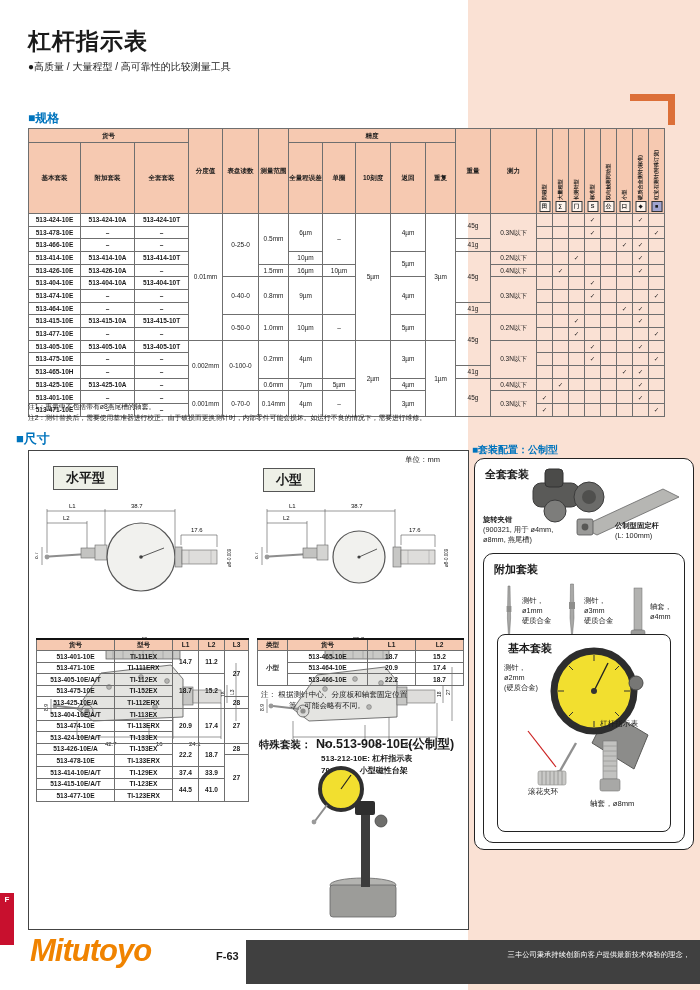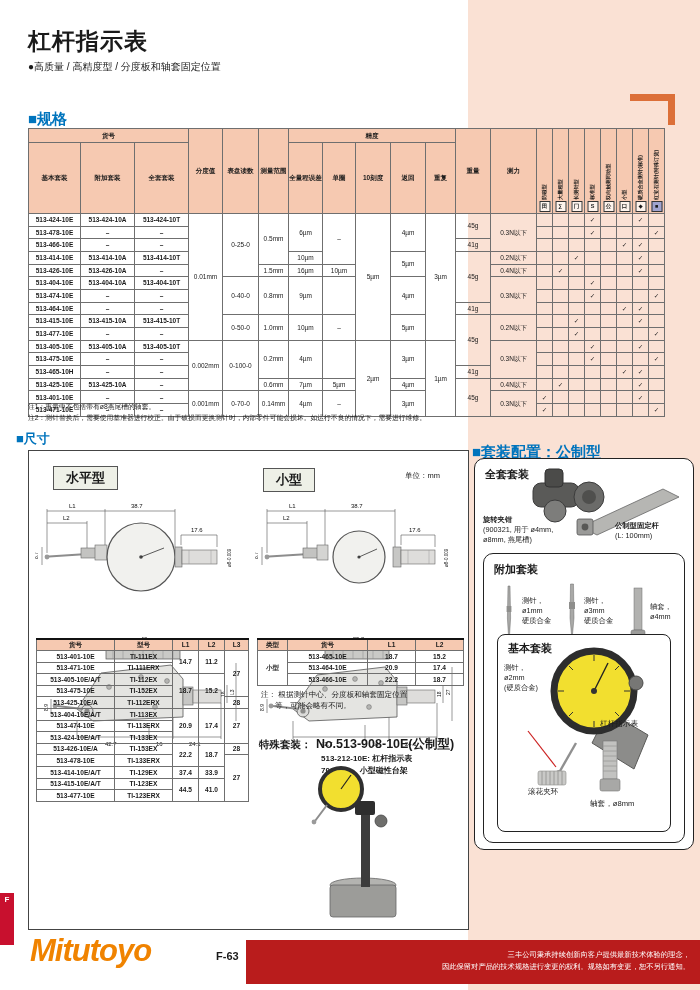--- a/index.html
+++ b/index.html
@@ -6,23 +6,23 @@
   body{width:700px;height:990px;position:relative;background:#fff;
        font-family:"Liberation Sans","DejaVu Sans",sans-serif;color:#1a1a1a;overflow:hidden;}
   .abs{position:absolute;}
   
   #band{left:468px;top:0;width:232px;height:990px;background:#fae1d4;}
   #corner{left:630px;top:94px;width:38px;height:24px;border-top:7px solid #dc6f38;border-right:7px solid #dc6f38;}
   
   #title{left:28px;top:26px;font-size:23px;font-weight:bold;letter-spacing:1px;}
   #subtitle{left:28px;top:60px;font-size:10px;}
   .bluehead{color:#0074bd;font-weight:bold;}
-  #spec-head{left:28px;top:110px;font-size:15px;}
+  #spec-head{left:28px;top:110px;font-size:12px;}
   #dims-head{left:16px;top:430px;font-size:13px;}
-  #panel-head{left:472px;top:443px;font-size:15px;}
+  #panel-head{left:472px;top:443px;font-size:10px;}
   
   #spec-table{left:28px;top:128px;}
   table.spec{border-collapse:collapse;table-layout:fixed;width:636px;}
   table.spec th,table.spec td{border:1px solid #6f6f6f;padding:0;font-size:6.5px;text-align:center;
        overflow:hidden;line-height:1.15;}
   table.spec{border:1.5px solid #111;}
   table.spec th{background:#f6c9b1;font-weight:bold;}
   table.spec tr.h1 th{height:13px;}
   table.spec tr.h2 th{height:70px;}
   table.spec td{height:11.68px;background:transparent;}
@@ -34,21 +34,21 @@
   .vh .ic{position:absolute;bottom:1.5px;left:50%;transform:translateX(-50%);width:9px;height:9px;
        border:0.5px solid #333;font-style:normal;font-size:5.5px;line-height:9px;display:block;background:#fdf3ec;}
   .vh .ic.hl{background:#9fa3cf;}
   #spec-notes{left:28px;top:402px;font-size:6.8px;line-height:1.55;width:440px;}
   
   #dims-box{left:28px;top:450px;width:439px;height:478px;border:1px solid #444;background:#fff;}
   .badge{position:absolute;border:1px solid #555;background:#eef0e7;font-weight:bold;font-size:13px;
          padding:2px 12px;}
   #badge-h{left:24px;top:15px;}
   #badge-c{left:234px;top:17px;}
-  #unit-label{position:absolute;left:376px;top:20px;font-size:7.5px;text-align:right;}
+  #unit-label{position:absolute;left:376px;top:4px;font-size:7.5px;text-align:right;}
   svg text{font-family:"Liberation Sans","DejaVu Sans",sans-serif;}
   .diag{position:absolute;}
   
   .dimtbl{border-collapse:collapse;table-layout:fixed;position:absolute;}
   .dimtbl th,.dimtbl td{border:1px solid #6f6f6f;padding:0;font-size:6.6px;line-height:1.1;
         text-align:center;overflow:hidden;}
   .dimtbl th{background:#f6c9b1;font-weight:bold;height:10px;}
   .dimtbl td{height:10.6px;font-weight:bold;}
   .dimtbl{border:1.5px solid #111;border-top:2px solid #111;}
   #tblh{left:7px;top:187px;width:212px;}
@@ -62,31 +62,31 @@
   #panel{left:474px;top:458px;width:218px;height:390px;border:1.6px solid #222;border-radius:10px;background:#fff;}
   .boxlbl{font-weight:bold;font-size:11px;}
   #addbox{position:absolute;left:8px;top:94px;width:200px;height:288px;border:1.4px solid #222;border-radius:10px;background:#fff;}
   #basicbox{position:absolute;left:13px;top:80px;width:172px;height:196px;border:1.4px solid #222;border-radius:8px;background:#fff;}
   .slab{position:absolute;font-size:7.3px;line-height:1.35;}
   
   #ftab{left:0;top:893px;width:14px;height:52px;background:#c8102e;color:#fff;font-size:8px;
         font-weight:bold;text-align:center;line-height:14px;}
   #logo{left:30px;top:933px;font-size:31px;font-weight:bold;font-style:italic;color:#f08300;letter-spacing:-1px;}
   #pageno{left:216px;top:950px;font-size:11px;font-weight:bold;}
-  #banner{left:246px;top:940px;width:454px;height:44px;background:#b91c1c;color:#fff;
+  #banner{left:246px;top:940px;width:454px;height:44px;background:#404040;color:#fff;
           font-size:7.3px;text-align:right;line-height:1.7;padding-top:9px;box-sizing:border-box;padding-right:10px;}
 </style>
 </head>
 <body>
 
 <div class="abs" id="band"></div>
 <div class="abs" id="corner"></div>
 
 <div class="abs" id="title">杠杆指示表</div>
-<div class="abs" id="subtitle">●高质量 / 高精度型 / 分度板和轴套固定位置</div>
+<div class="abs" id="subtitle">●高质量 / 大量程型 / 高可靠性的比较测量工具</div>
 <div class="abs bluehead" id="spec-head">■规格</div>
 
 <div class="abs" id="spec-table">
   <table class="spec">
     <colgroup id="spec-cols">
         <col style="width: 52px;">
         <col style="width: 54px;">
         <col style="width: 54px;">
         <col style="width: 34px;">
         <col style="width: 36px;">
@@ -726,21 +726,21 @@
         <tr>
           <td>513-466-10E</td>
           <td>22.2</td>
           <td>18.7</td>
         </tr>
       </tbody>
   </table>
 
   <div id="dim-note">
     <div>注： 根据测针中心、分度板和轴套固定位置</div>
-    <div style="margin-left:14px">等，可能会略有不同。</div>
+    <div style="margin-left:28px">等，可能会略有不同。</div>
   </div>
 
   <div id="special">
     <span class="l1">特殊套装：</span>
     <span class="no">No.513-908-10E(公制型)</span>
     <div class="sub">
       <div><span>513-212-10E:</span> <span style="font-weight:bold">杠杆指示表</span></div>
       <div><span>7014-10:</span>&nbsp;&nbsp;&nbsp;<span>小型磁性台架</span></div>
     </div>
   </div>
@@ -873,14 +873,13 @@
       <div class="slab" style="left:92px;top:164px;font-size:7.6px;">轴套，ø8mm</div>
     </div>
   </div>
 </div>
 
 <div class="abs" id="ftab">F</div>
 <div class="abs" id="logo">Mitutoyo</div>
 <div class="abs" id="pageno">F-63</div>
 <div class="abs" id="banner">
   <div>三丰公司秉承持续创新向客户提供最新技术体验的理念，</div>
-  <div>因此保留对产品的技术规格进行变更的权利。规格如有变更，恕不另行通知。</div>
 </div>
 
 </body></html>

